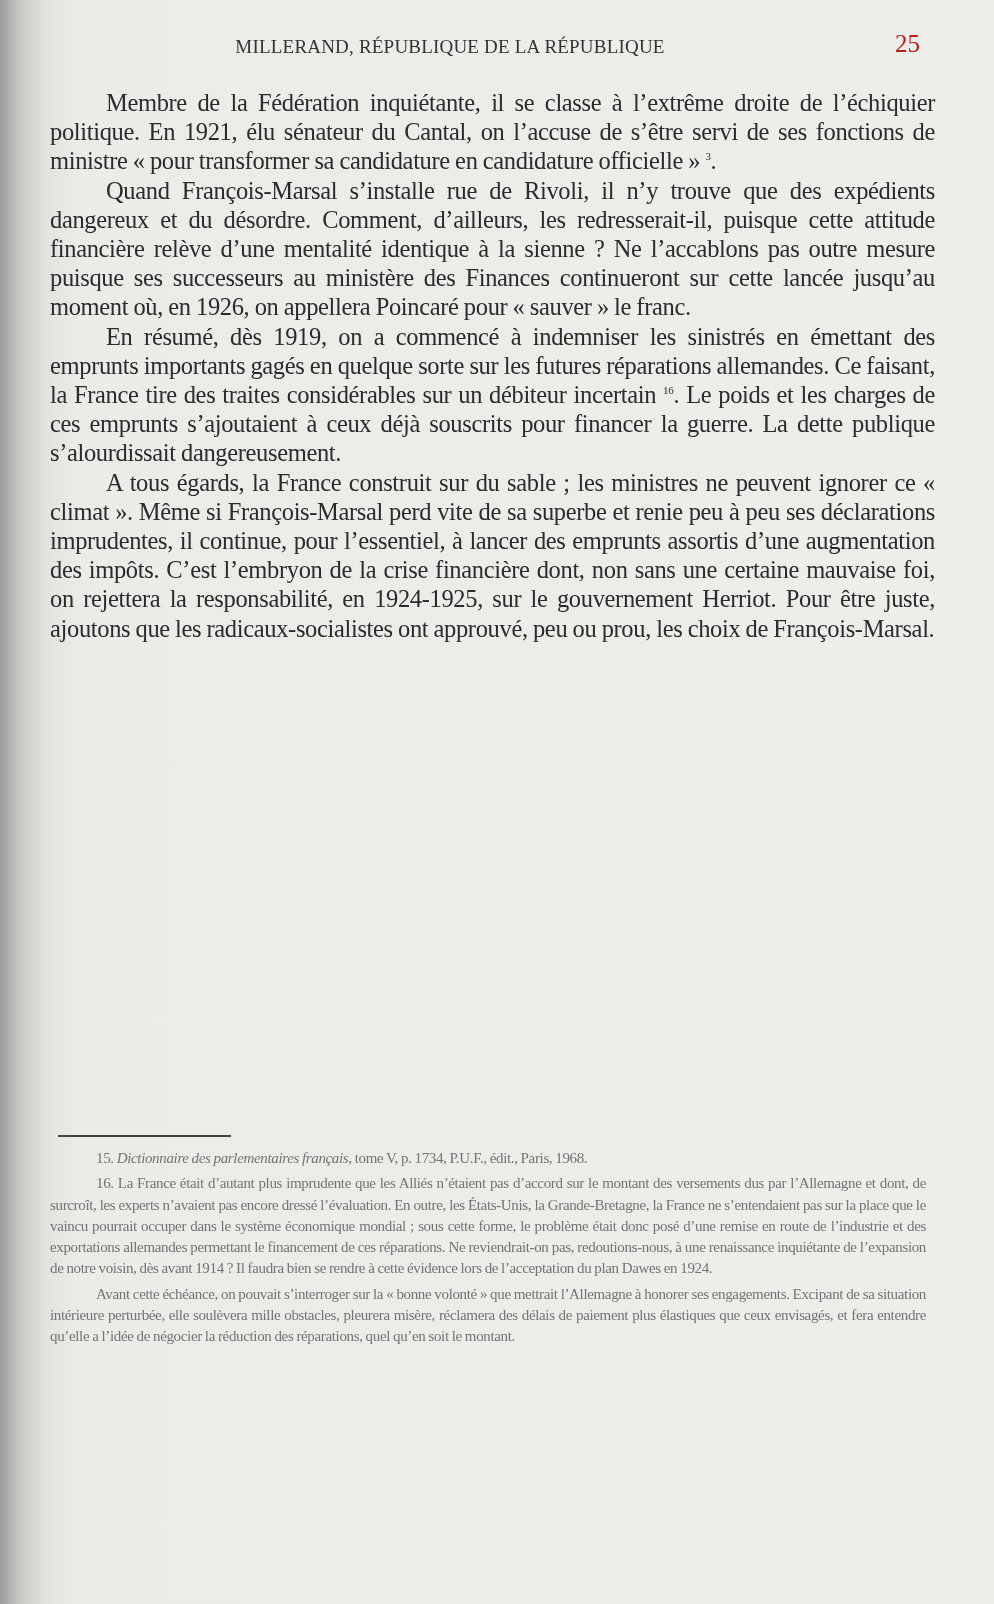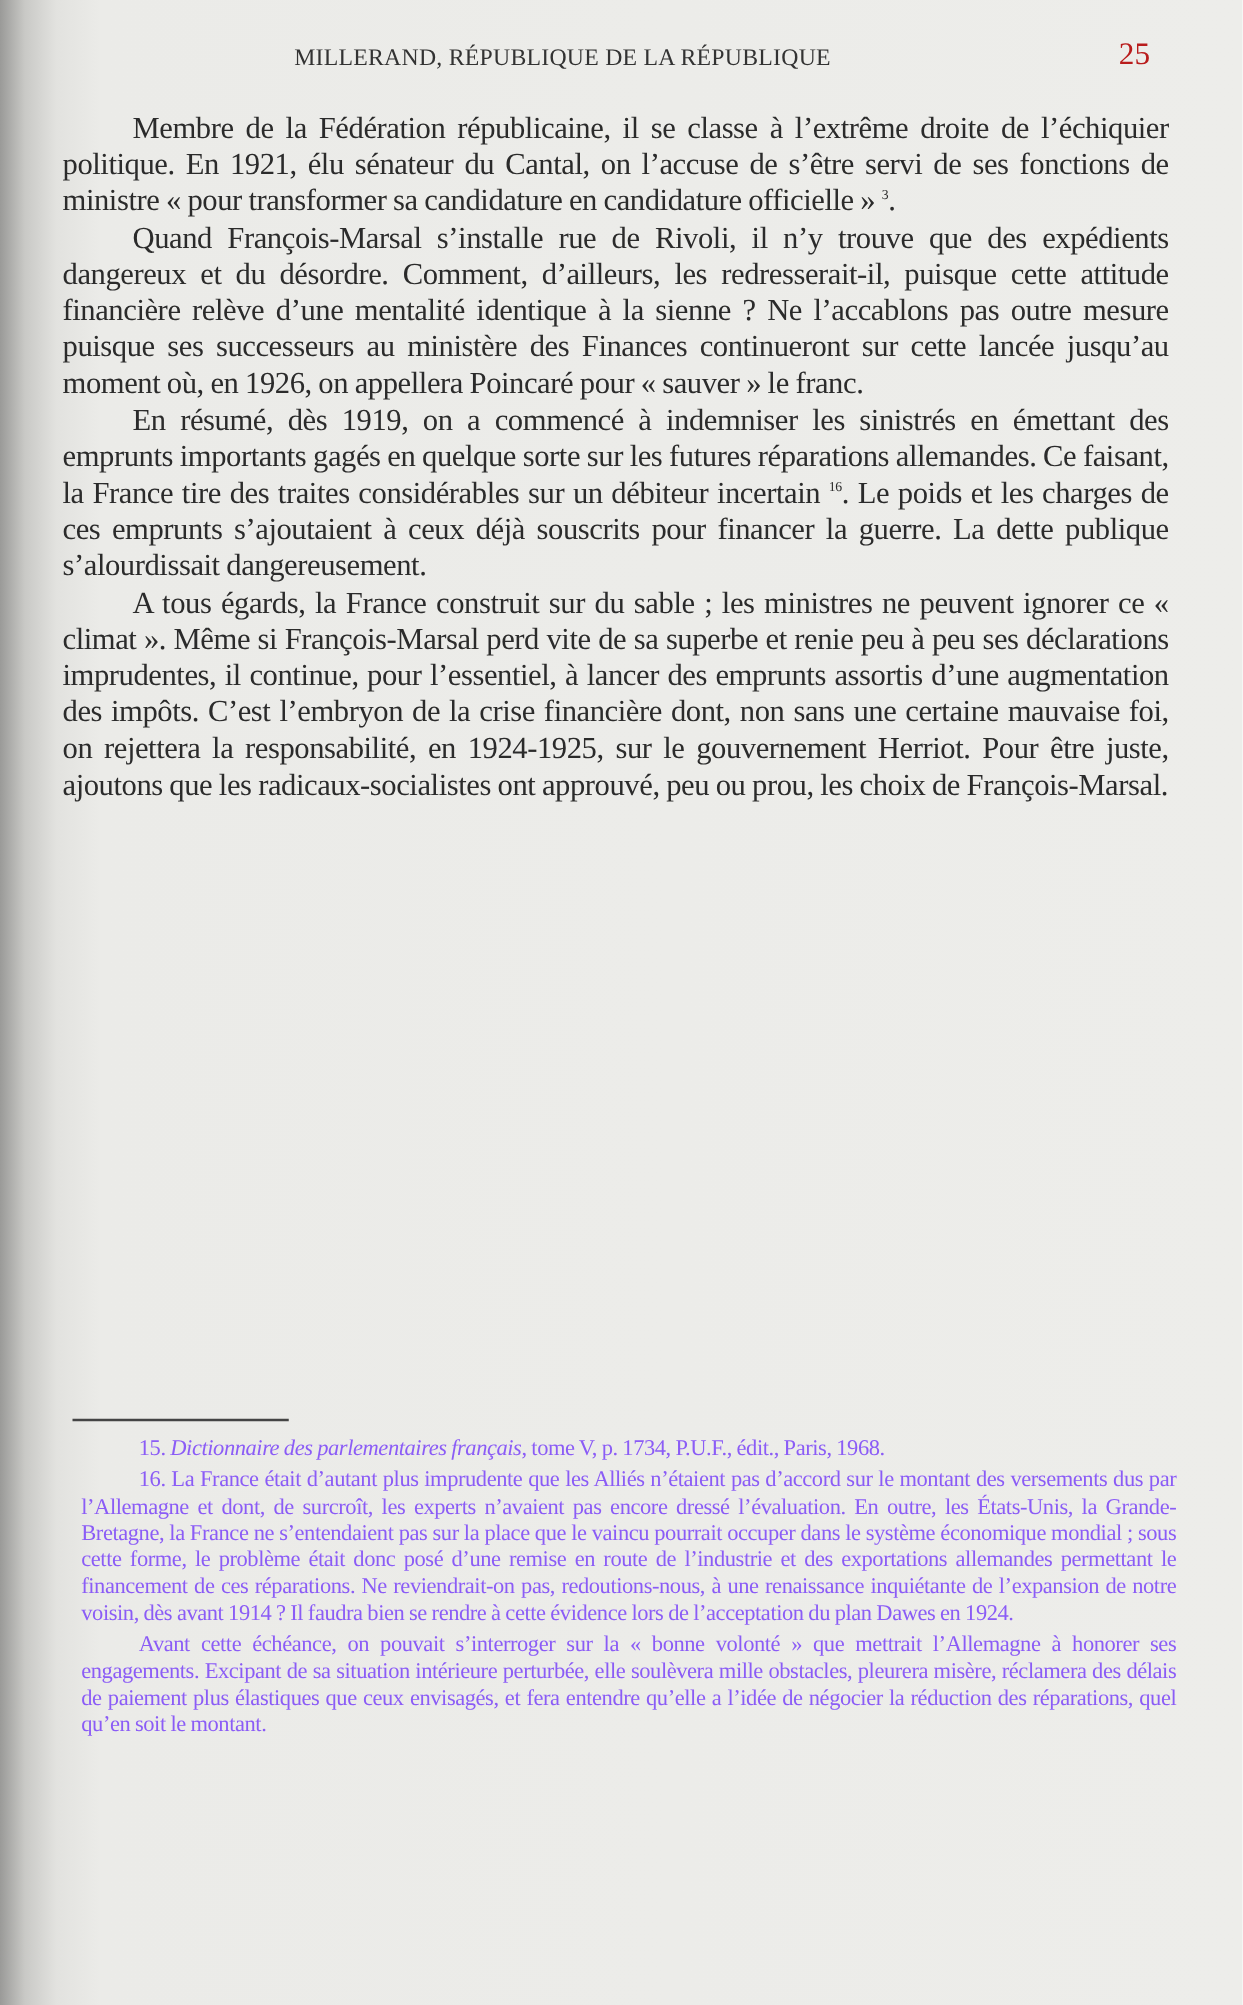--- a/index.html
+++ b/index.html
@@ -26,40 +26,40 @@
       font-size: 24.5px; line-height: 29.2px; text-align: justify;
       letter-spacing: -0.35px; word-spacing: -0.5px;
     }
     .body-text p { margin: 0; }
     .body-text p.indent { text-indent: 56px; }
     sup { font-size: 11px; vertical-align: 9px; line-height: 0; }
     .footnote-rule {
       position: absolute; top: 1135px; left: 58px; width: 173px; height: 2px; background: #444;
     }
     .footnotes {
-      position: absolute; top: 1148px; left: 65px; width: 876px;
-      font-size: 18px; line-height: 21.3px; text-align: justify;
-      letter-spacing: -0.35px; word-spacing: -0.4px; color: #8b5cf6;
+      position: absolute; top: 1148px; left: 50px; width: 876px;
+      font-size: 15px; line-height: 21.3px; text-align: justify;
+      letter-spacing: -0.35px; word-spacing: -0.4px; color: #737373;
     }
     .footnotes p { margin: 0 0 4px 0; text-indent: 46px; }
     .footnotes p.cont { margin-top: 0; }
     .footnotes em { font-style: italic; }
   </style>
 </head>
 <body>
 
 <div class="page">
 
   <div class="running-head">
     <div class="running-title">MILLERAND, RÉPUBLIQUE DE LA RÉPUBLIQUE</div>
     <div class="page-number">25</div>
   </div>
 
   <div class="body-text">
-    <p class="indent"><span>Membre de la Fédération républicaine, il se classe à l’extrême droite de l’échiquier politique. En 1921, élu sénateur du Cantal, on l’accuse de s’être servi de ses fonctions de ministre « pour transformer sa candidature en candidature officielle »</span>&nbsp;<sup>3</sup><span>.</span></p>
+    <p class="indent"><span>Membre de la Fédération inquiétante, il se classe à l’extrême droite de l’échiquier politique. En 1921, élu sénateur du Cantal, on l’accuse de s’être servi de ses fonctions de ministre « pour transformer sa candidature en candidature officielle »</span>&nbsp;<sup>3</sup><span>.</span></p>
     <p class="indent"><span>Quand François-Marsal s’installe rue de Rivoli, il n’y trouve que des expédients dangereux et du désordre. Comment, d’ailleurs, les redresserait-il, puisque cette attitude financière relève d’une mentalité identique à la sienne ? Ne l’accablons pas outre mesure puisque ses successeurs au ministère des Finances continueront sur cette lancée jusqu’au moment où, en 1926, on appellera Poincaré pour « sauver » le franc.</span></p>
     <p class="indent"><span>En résumé, dès 1919, on a commencé à indemniser les sinistrés en émettant des emprunts importants gagés en quelque sorte sur les futures réparations allemandes. Ce faisant, la France tire des traites considérables sur un débiteur incertain</span>&nbsp;<sup>16</sup><span>. Le poids et les charges de ces emprunts s’ajoutaient à ceux déjà souscrits pour financer la guerre. La dette publique s’alourdissait dangereusement.</span></p>
     <p class="indent"><span>A tous égards, la France construit sur du sable ; les ministres ne peuvent ignorer ce « climat ». Même si François-Marsal perd vite de sa superbe et renie peu à peu ses déclarations imprudentes, il continue, pour l’essentiel, à lancer des emprunts assortis d’une augmentation des impôts. C’est l’embryon de la crise financière dont, non sans une certaine mauvaise foi, on rejettera la responsabilité, en 1924-1925, sur le gouvernement Herriot. Pour être juste, ajoutons que les radicaux-socialistes ont approuvé, peu ou prou, les choix de François-Marsal.</span></p>
   </div>
 
   <div class="footnote-rule"></div>
 
   <div class="footnotes">
     <p><span>15.</span> <em>Dictionnaire des parlementaires français</em><span>, tome V, p. 1734, P.U.F., édit., Paris, 1968.</span></p>
     <p><span>16.</span> <span>La France était d’autant plus imprudente que les Alliés n’étaient pas d’accord sur le montant des versements dus par l’Allemagne et dont, de surcroît, les experts n’avaient pas encore dressé l’évaluation. En outre, les États-Unis, la Grande-Bretagne, la France ne s’entendaient pas sur la place que le vaincu pourrait occuper dans le système économique mondial ; sous cette forme, le problème était donc posé d’une remise en route de l’industrie et des exportations allemandes permettant le financement de ces réparations. Ne reviendrait-on pas, redoutions-nous, à une renaissance inquiétante de l’expansion de notre voisin, dès avant 1914 ? Il faudra bien se rendre à cette évidence lors de l’acceptation du plan Dawes en 1924.</span></p>

